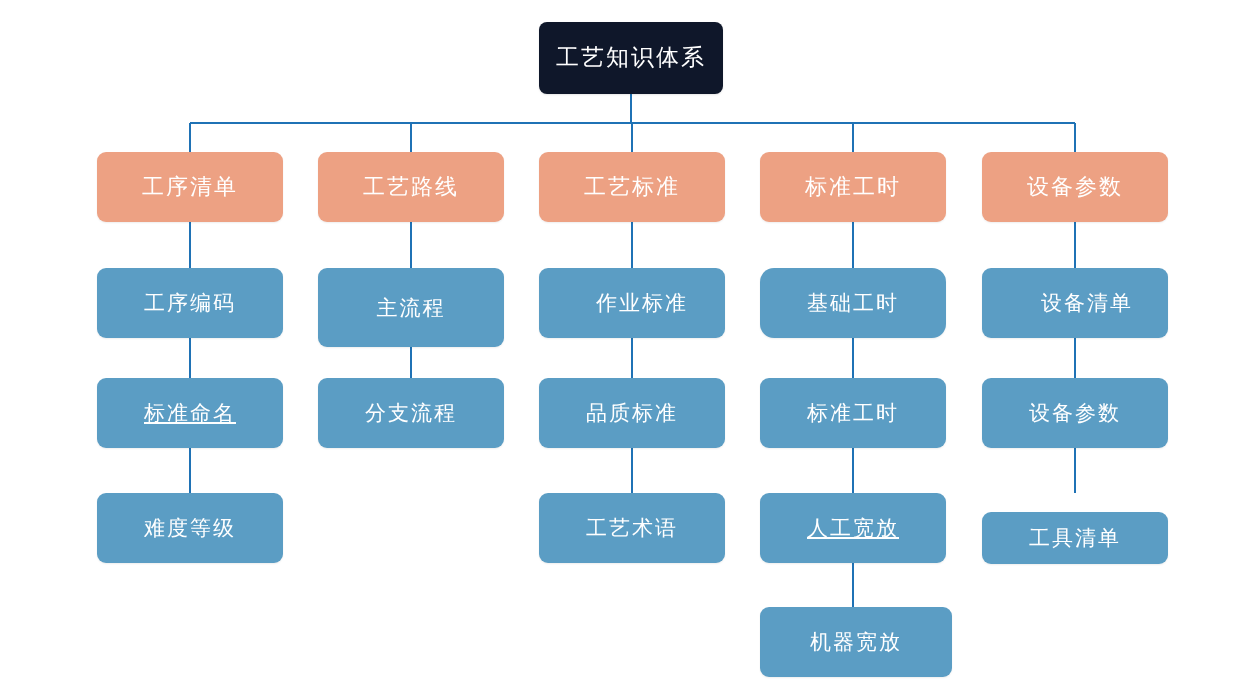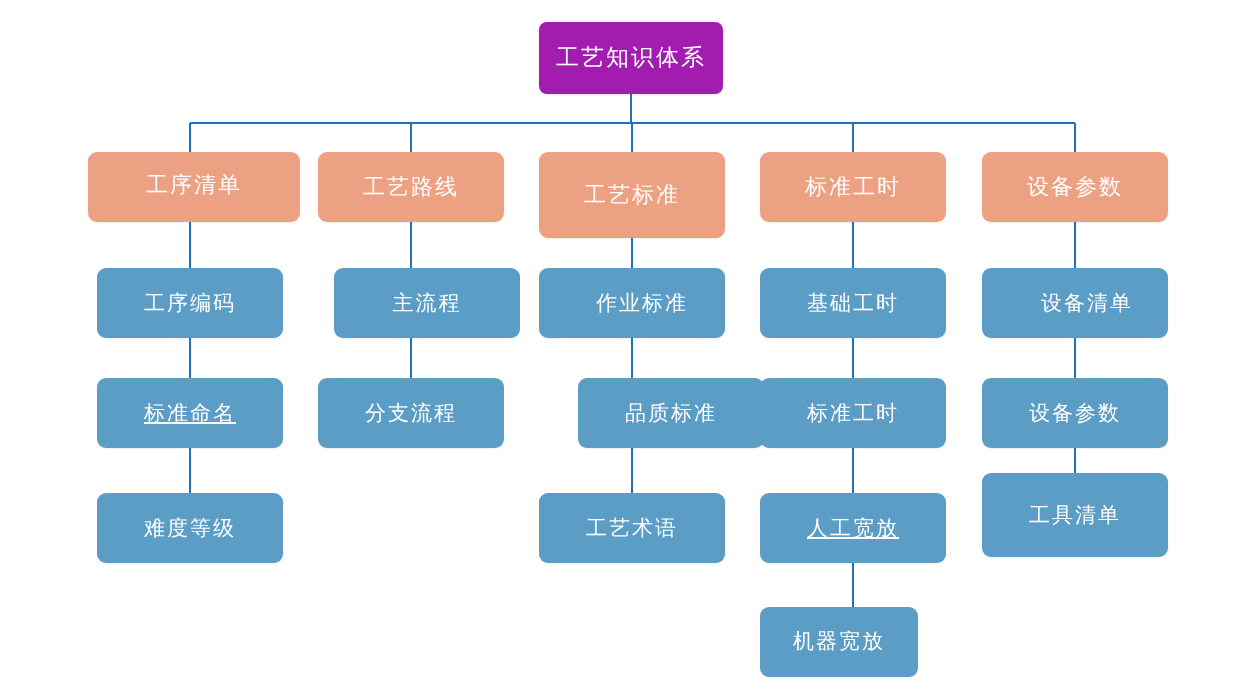--- a/index.html
+++ b/index.html
@@ -26,21 +26,21 @@
     justify-content: center;
     border-radius: 9px;
     color: #ffffff;
     text-align: center;
     letter-spacing: 2px;
     line-height: 1.2;
     z-index: 3;
     user-select: none;
   }
   .node-root {
-    background: #a21caf;
+    background: #0f172a;
     font-size: 23px;
     border-radius: 8px;
     box-shadow: 0 1px 2px rgba(0,0,0,0.10);
   }
   .node-l1 {
     background: #eda183;
     font-size: 22px;
     box-shadow: 0 1px 2px rgba(0,0,0,0.07);
   }
   .node-l2 {
@@ -60,92 +60,92 @@
 </head>
 <body>
 
 <div id="chart-canvas">
     <div class="node node-root" style="left: 539px; top: 22px; width: 184px; height: 72px;">
       <span>工艺知识体系</span>
     </div>
     <div class="connector connector-v" style="left: 630px; top: 94px; height: 29px; background: rgb(31, 114, 181);"></div>
     <div class="connector connector-h" style="left: 190px; top: 122px; width: 885px; background: rgb(31, 114, 181);"></div>
     <div class="connector connector-v" style="left: 189px; top: 123px; height: 29px; background: rgb(31, 114, 181);"></div>
-    <div class="node node-l1" style="left: 88px; top: 152px; width: 212px; height: 70px; font-family: Liberation Mono, monospace;">
+    <div class="node node-l1" style="left: 97px; top: 152px; width: 186px; height: 70px;">
       <span>工序清单</span>
     </div>
     <div class="connector connector-v" style="left: 189px; top: 222px; height: 46px; background: rgb(31, 114, 181);"></div>
     <div class="node node-l2" style="left: 97px; top: 268px; width: 186px; height: 70px;">
       <span>工序编码</span>
     </div>
     <div class="connector connector-v" style="left: 189px; top: 338px; height: 40px; background: rgb(31, 114, 181);"></div>
     <div class="node node-l2" style="left: 97px; top: 378px; width: 186px; height: 70px; text-decoration: underline;">
       <span>标准命名</span>
     </div>
     <div class="connector connector-v" style="left: 189px; top: 448px; height: 45px; background: rgb(31, 114, 181);"></div>
     <div class="node node-l2" style="left: 97px; top: 493px; width: 186px; height: 70px;">
       <span>难度等级</span>
     </div>
     <div class="connector connector-v" style="left: 410px; top: 123px; height: 29px; background: rgb(31, 114, 181);"></div>
     <div class="node node-l1" style="left: 318px; top: 152px; width: 186px; height: 70px;">
       <span>工艺路线</span>
     </div>
     <div class="connector connector-v" style="left: 410px; top: 222px; height: 46px; background: rgb(31, 114, 181);"></div>
-    <div class="node node-l2" style="left: 318px; top: 268px; width: 186px; height: 70px; margin-left: 16px;">
+    <div class="node node-l2" style="left: 318px; top: 268px; width: 186px; height: 79px;">
       <span>主流程</span>
     </div>
     <div class="connector connector-v" style="left: 410px; top: 338px; height: 40px; background: rgb(31, 114, 181);"></div>
     <div class="node node-l2" style="left: 318px; top: 378px; width: 186px; height: 70px;">
       <span>分支流程</span>
     </div>
     <div class="connector connector-v" style="left: 631px; top: 123px; height: 29px; background: rgb(31, 114, 181);"></div>
-    <div class="node node-l1" style="left: 539px; top: 152px; width: 186px; height: 86px;">
+    <div class="node node-l1" style="left: 539px; top: 152px; width: 186px; height: 70px;">
       <span>工艺标准</span>
     </div>
     <div class="connector connector-v" style="left: 631px; top: 222px; height: 46px; background: rgb(31, 114, 181);"></div>
     <div class="node node-l2" style="left: 539px; top: 268px; width: 186px; height: 70px; padding-left: 20px;">
       <span>作业标准</span>
     </div>
     <div class="connector connector-v" style="left: 631px; top: 338px; height: 40px; background: rgb(31, 114, 181);"></div>
-    <div class="node node-l2" style="left: 539px; top: 378px; width: 186px; height: 70px; margin-left: 39px;">
+    <div class="node node-l2" style="left: 539px; top: 378px; width: 186px; height: 70px;">
       <span>品质标准</span>
     </div>
     <div class="connector connector-v" style="left: 631px; top: 448px; height: 45px; background: rgb(31, 114, 181);"></div>
     <div class="node node-l2" style="left: 539px; top: 493px; width: 186px; height: 70px;">
       <span>工艺术语</span>
     </div>
     <div class="connector connector-v" style="left: 852px; top: 123px; height: 29px; background: rgb(31, 114, 181);"></div>
     <div class="node node-l1" style="left: 760px; top: 152px; width: 186px; height: 70px;">
       <span>标准工时</span>
     </div>
     <div class="connector connector-v" style="left: 852px; top: 222px; height: 46px; background: rgb(31, 114, 181);"></div>
-    <div class="node node-l2" style="left: 760px; top: 268px; width: 186px; height: 70px;">
+    <div class="node node-l2" style="left: 760px; top: 268px; width: 186px; height: 70px; border-radius: 14px;">
       <span>基础工时</span>
     </div>
     <div class="connector connector-v" style="left: 852px; top: 338px; height: 40px; background: rgb(31, 114, 181);"></div>
     <div class="node node-l2" style="left: 760px; top: 378px; width: 186px; height: 70px;">
       <span>标准工时</span>
     </div>
     <div class="connector connector-v" style="left: 852px; top: 448px; height: 45px; background: rgb(31, 114, 181);"></div>
     <div class="node node-l2" style="left: 760px; top: 493px; width: 186px; height: 70px; text-decoration: underline;">
       <span>人工宽放</span>
     </div>
     <div class="connector connector-v" style="left: 852px; top: 563px; height: 44px; background: rgb(31, 114, 181);"></div>
-    <div class="node node-l2" style="left: 760px; top: 607px; width: 158px; height: 70px; font-family: Liberation Serif, serif;">
+    <div class="node node-l2" style="left: 760px; top: 607px; width: 192px; height: 70px;">
       <span>机器宽放</span>
     </div>
     <div class="connector connector-v" style="left: 1074px; top: 123px; height: 29px; background: rgb(31, 114, 181);"></div>
     <div class="node node-l1" style="left: 982px; top: 152px; width: 186px; height: 70px;">
       <span>设备参数</span>
     </div>
     <div class="connector connector-v" style="left: 1074px; top: 222px; height: 46px; background: rgb(31, 114, 181);"></div>
     <div class="node node-l2" style="left: 982px; top: 268px; width: 186px; height: 70px; padding-left: 24px;">
       <span>设备清单</span>
     </div>
     <div class="connector connector-v" style="left: 1074px; top: 338px; height: 40px; background: rgb(31, 114, 181);"></div>
     <div class="node node-l2" style="left: 982px; top: 378px; width: 186px; height: 70px;">
       <span>设备参数</span>
     </div>
     <div class="connector connector-v" style="left: 1074px; top: 448px; height: 45px; background: rgb(31, 114, 181);"></div>
-    <div class="node node-l2" style="left: 982px; top: 473px; width: 186px; height: 84px;">
+    <div class="node node-l2" style="left: 982px; top: 512px; width: 186px; height: 52px;">
       <span>工具清单</span>
     </div>
   </div>
 
 </body></html>

